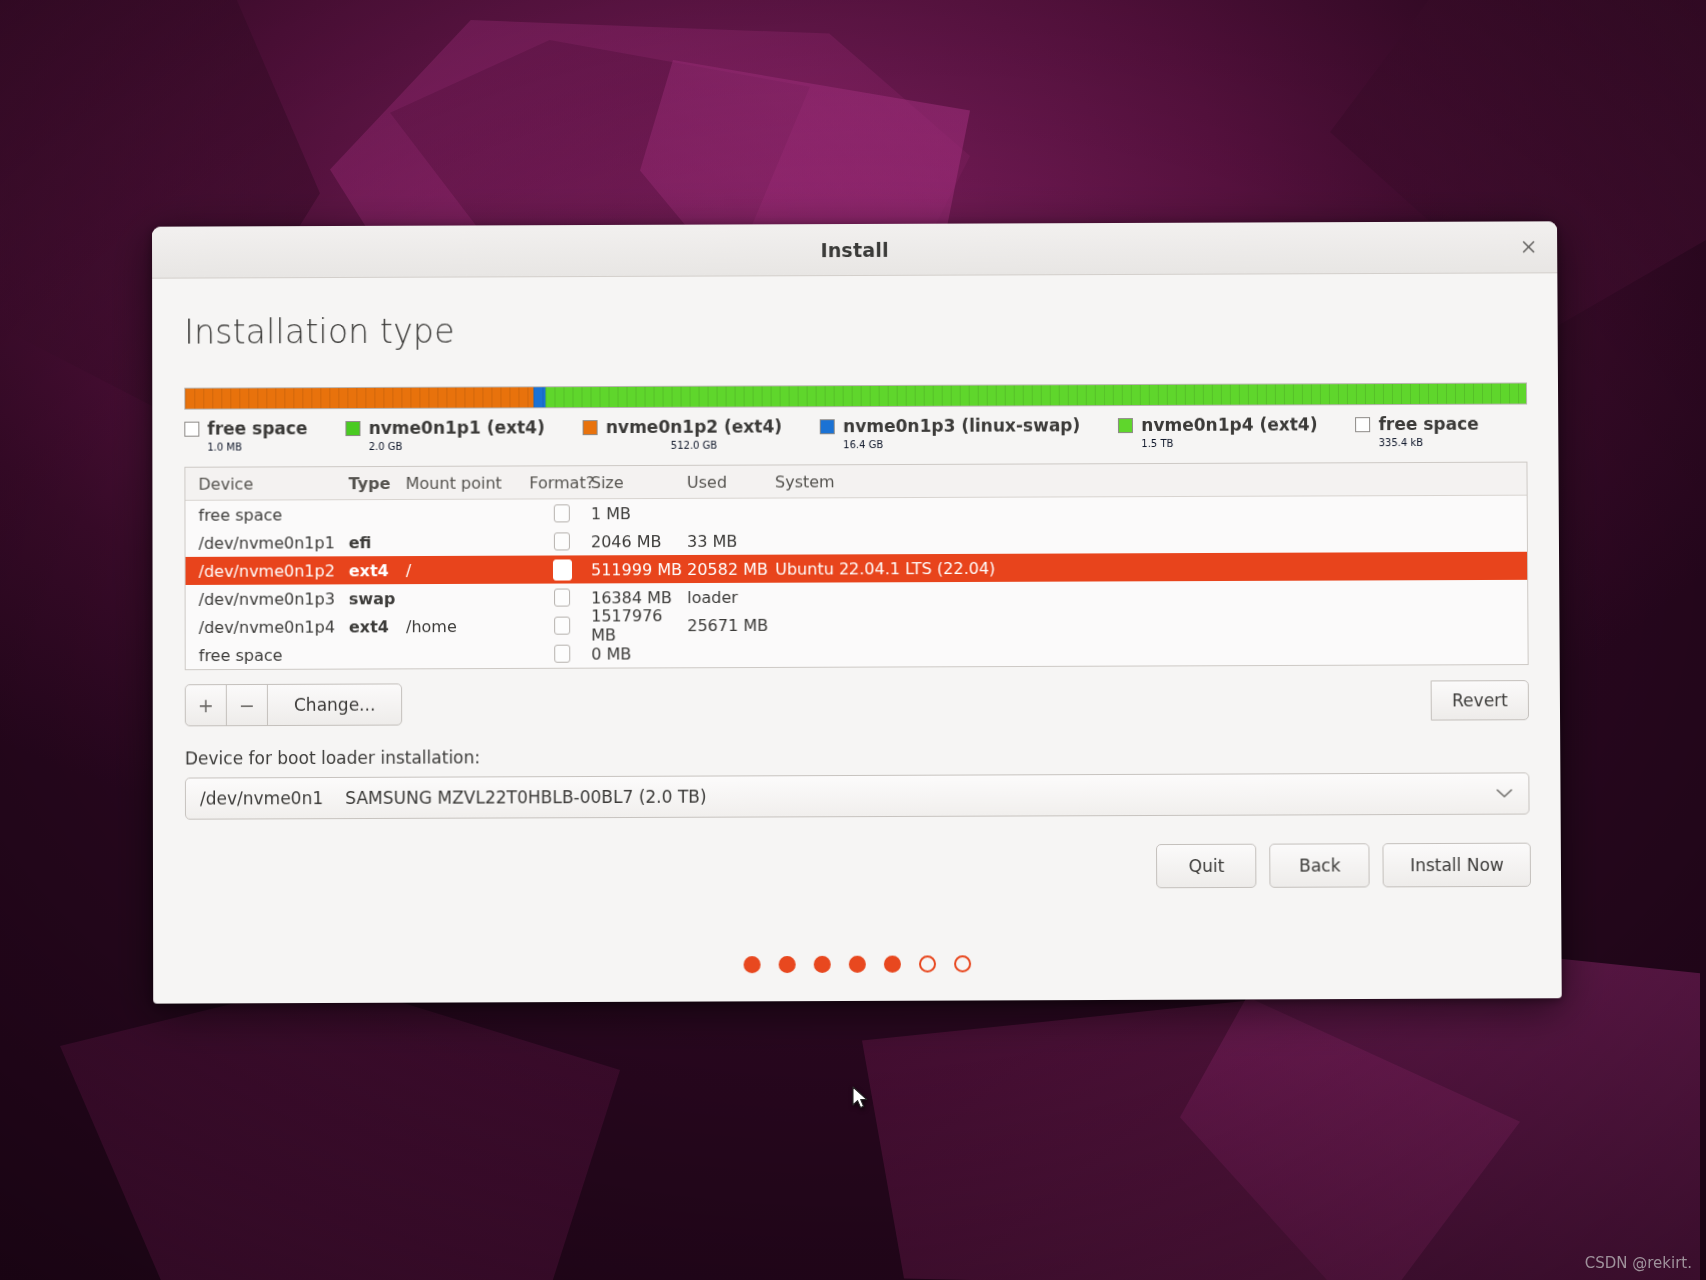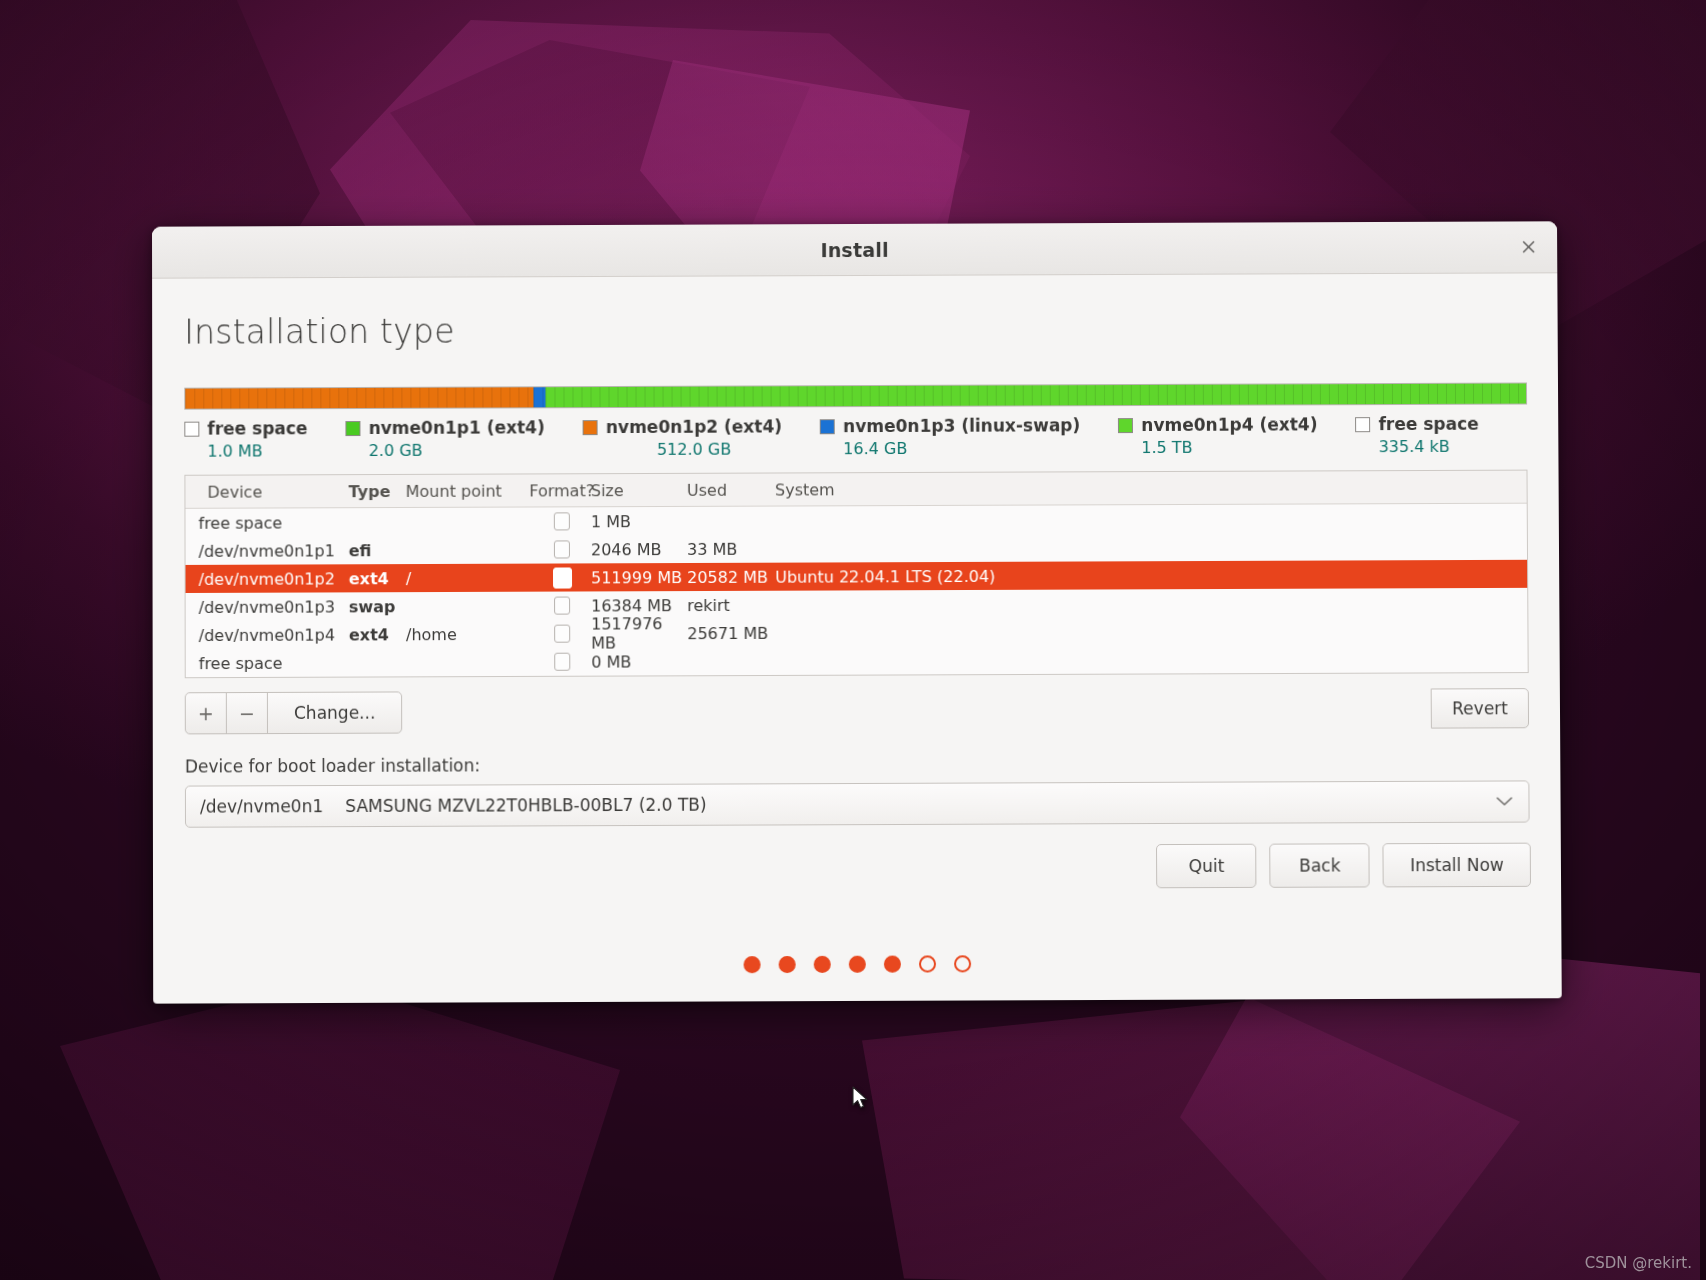--- a/index.html
+++ b/index.html
@@ -172,22 +172,22 @@
     border: 1px solid #8d8a87;
     flex: none;
   }
   .legend-label {
     font-size: 17px;
     font-weight: bold;
     color: #3b3a38;
     white-space: nowrap;
   }
   .legend-size {
-    font-size: 16px;
-    color: #0f766e;
+    font-size: 10px;
+    color: #0f172a;
     margin-left: 23px;
     margin-top: 3px;
     white-space: nowrap;
   }
 
   
   #partition-table {
     margin: 14px 0 0 2px;
     width: 1342px;
     border: 1px solid #cdc9c5;
@@ -215,21 +215,21 @@
     color: #ffffff;
   }
   .col-device    { width: 163px; padding-left: 13px; }
   .col-type      { width: 57px; font-weight: bold; }
   .col-mount     { width: 127px; }
   .col-format    { width: 58px; display: flex; justify-content: center; }
   .col-size      { width: 96px; }
   .col-used      { width: 88px; }
   .col-system    { flex: 1; }
 
-  #table-header .col-device  { padding-left: 22px; }
+  #table-header .col-device  { padding-left: 13px; }
 
   .row-checkbox {
     width: 16px; height: 18px;
     border: 1px solid #b6b2ae;
     border-radius: 3px;
     background: #fdfdfd;
   }
   .table-row.selected .row-checkbox {
     width: 19px; height: 21px;
     border: 1px solid #ffffff;
@@ -487,21 +487,21 @@
             <div class="col-system">Ubuntu 22.04.1 LTS (22.04)</div>
           </div>
           <div class="table-row">
             <div class="col-device">/dev/nvme0n1p3</div>
             <div class="col-type">swap</div>
             <div class="col-mount"></div>
             <div class="col-format">
               <span class="row-checkbox"></span>
             </div>
             <div class="col-size">16384 MB</div>
-            <div class="col-used">rekirt</div>
+            <div class="col-used">loader</div>
             <div class="col-system"></div>
           </div>
           <div class="table-row">
             <div class="col-device">/dev/nvme0n1p4</div>
             <div class="col-type">ext4</div>
             <div class="col-mount">/home</div>
             <div class="col-format">
               <span class="row-checkbox"></span>
             </div>
             <div class="col-size">1517976 MB</div>

